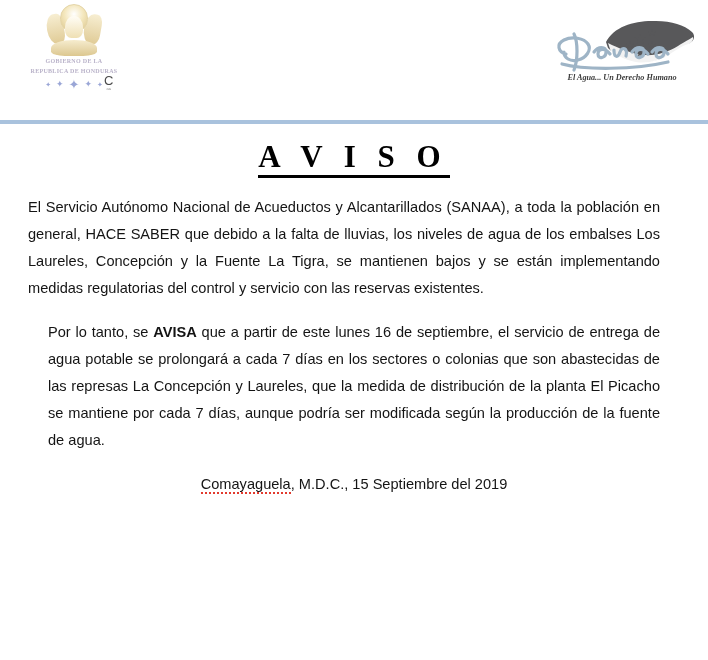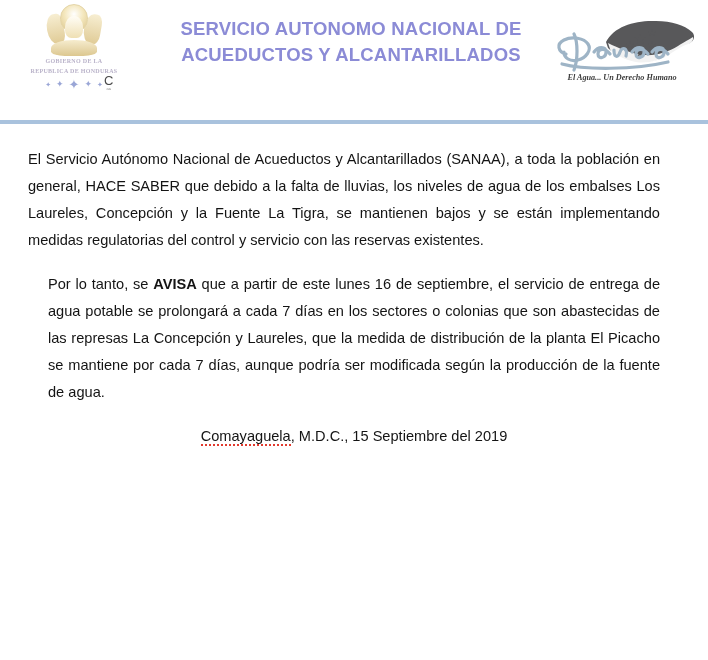--- a/index.html
+++ b/index.html
@@ -250,21 +250,20 @@
       <span class="s2">✦</span>
       <span class="s1">✦</span>
     </div>
   </div>
 
   <div class="stray-char">
     <span>C</span>
     <span class="sub">aa</span>
   </div>
 
-  <div class="org-title">SERVICIO AUTONOMO NACIONAL DE ACUEDUCTOS Y ALCANTARILLADOS</div>
 
   <div class="sanaa-logo">
     <svg width="156" height="80" viewBox="0 0 156 80" xmlns="http://www.w3.org/2000/svg" aria-hidden="true">
 
       <g>
         <path d="M62 34 C70 18, 92 12, 112 13 C128 13, 140 17, 148 24
                  C152 28, 150 34, 144 36 C138 38, 132 42, 126 46
                  C116 52, 104 56, 92 54 C80 52, 70 46, 64 40 Z" fill="#58585a"></path>
         <path d="M64 35 C74 40, 88 46, 100 47 C112 48, 124 44, 134 38
                  C140 34, 146 31, 149 29 C150 33, 146 36, 140 39
@@ -291,20 +290,23 @@
 
       <text x="78" y="72" text-anchor="middle" font-family="Liberation Serif, serif" font-size="8.2" font-style="italic" font-weight="bold" fill="#3c3c3c">El Agua... Un Derecho Humano</text>
     </svg>
   </div>
 </div>
 
 <div class="divider"></div>
 
 <div class="doc-body">
 
+  <h1 class="aviso-heading">
+    <span class="u">A V I S O</span>
+  </h1>
 
   <p class="para first" id="p1"><span>El Servicio Autónomo Nacional de Acueductos y Alcantarillados (SANAA), a toda la población en general, HACE SABER que debido a la falta de lluvias, los niveles de agua de los embalses Los Laureles,  Concepción y la Fuente La Tigra, se mantienen bajos y se están implementando medidas regulatorias del control y servicio con las reservas existentes.</span></p>
   <p class="para" id="p2"><span>Por lo tanto, se </span><b>AVISA</b><span> que a partir de este lunes 16 de septiembre, el servicio de entrega de agua potable se prolongará a cada 7 días en los sectores o colonias que son abastecidas de las represas La Concepción y Laureles, que la medida de distribución de la planta El Picacho se mantiene por cada 7 días, aunque podría ser modificada según la producción de la fuente de agua.</span></p>
 
   <div class="closing">
     <span class="misspell">Comayaguela</span><span>, M.D.C., 15 Septiembre del 2019</span>
   </div>
 
 </div>
 

